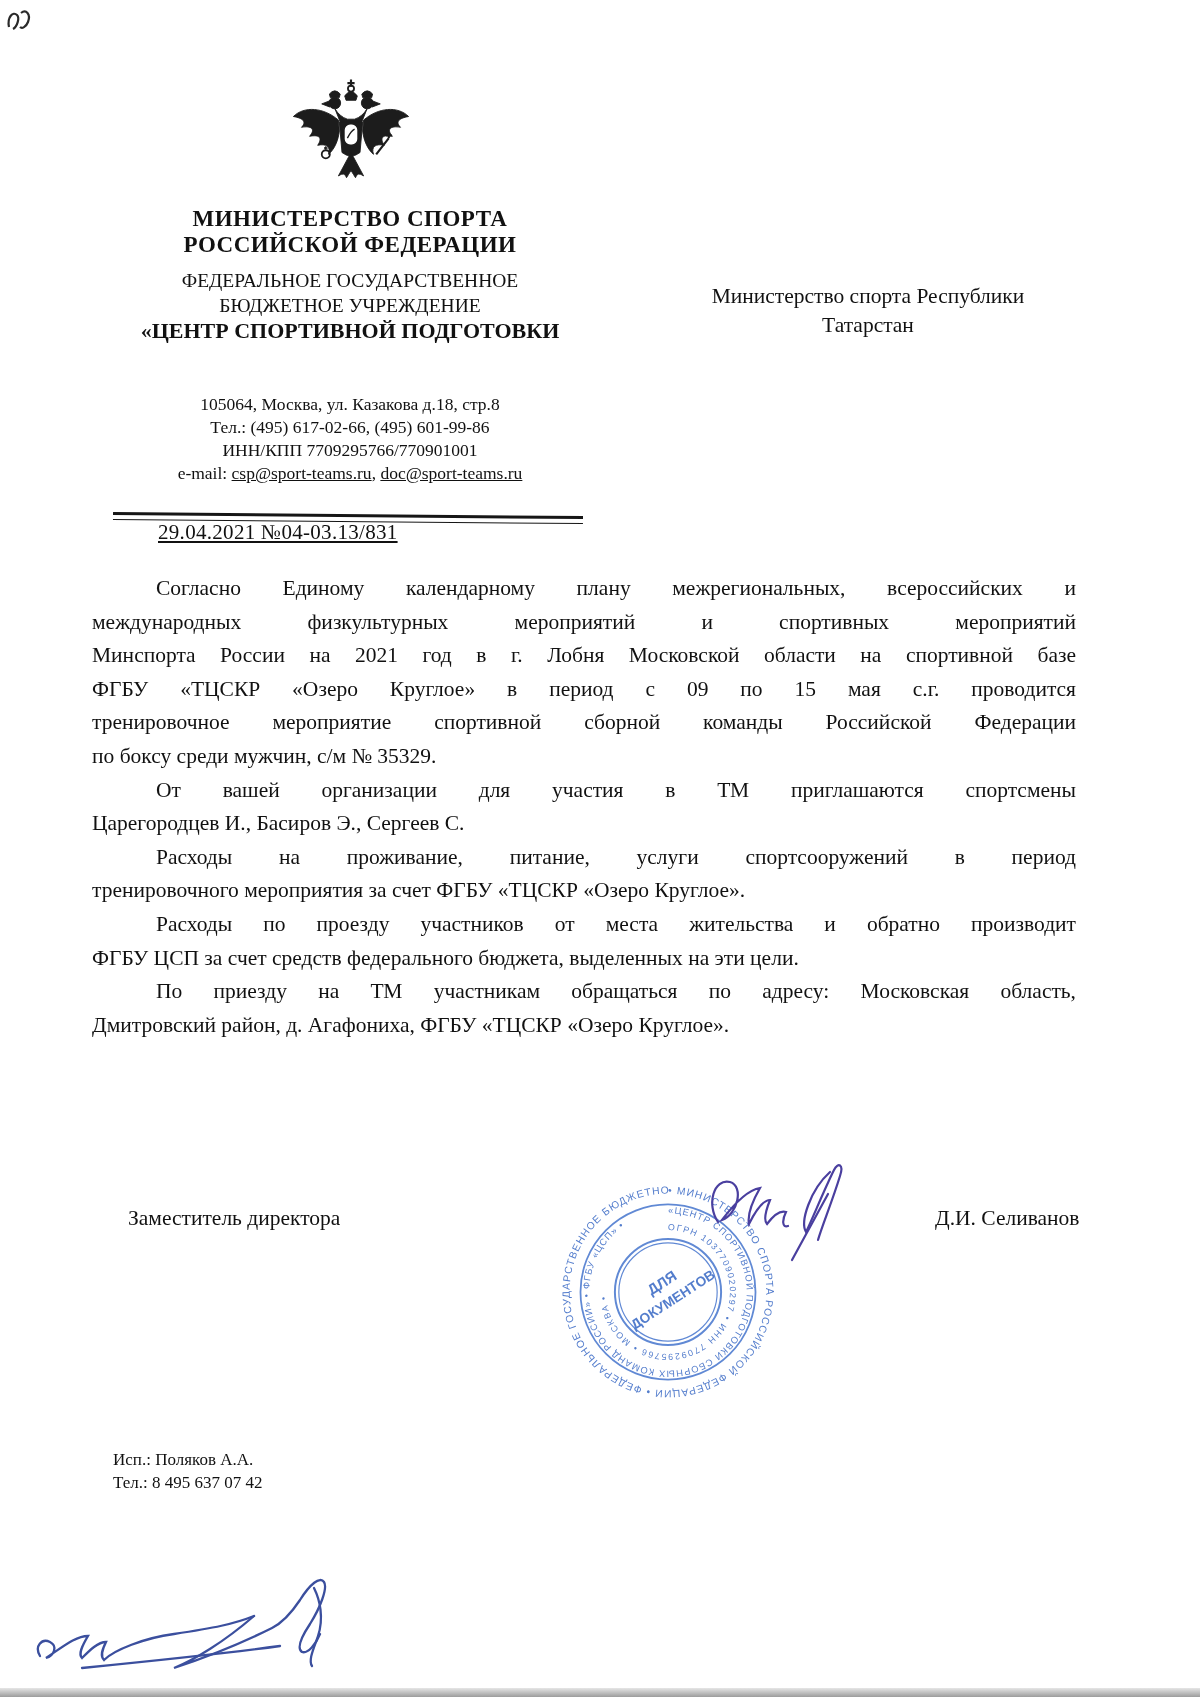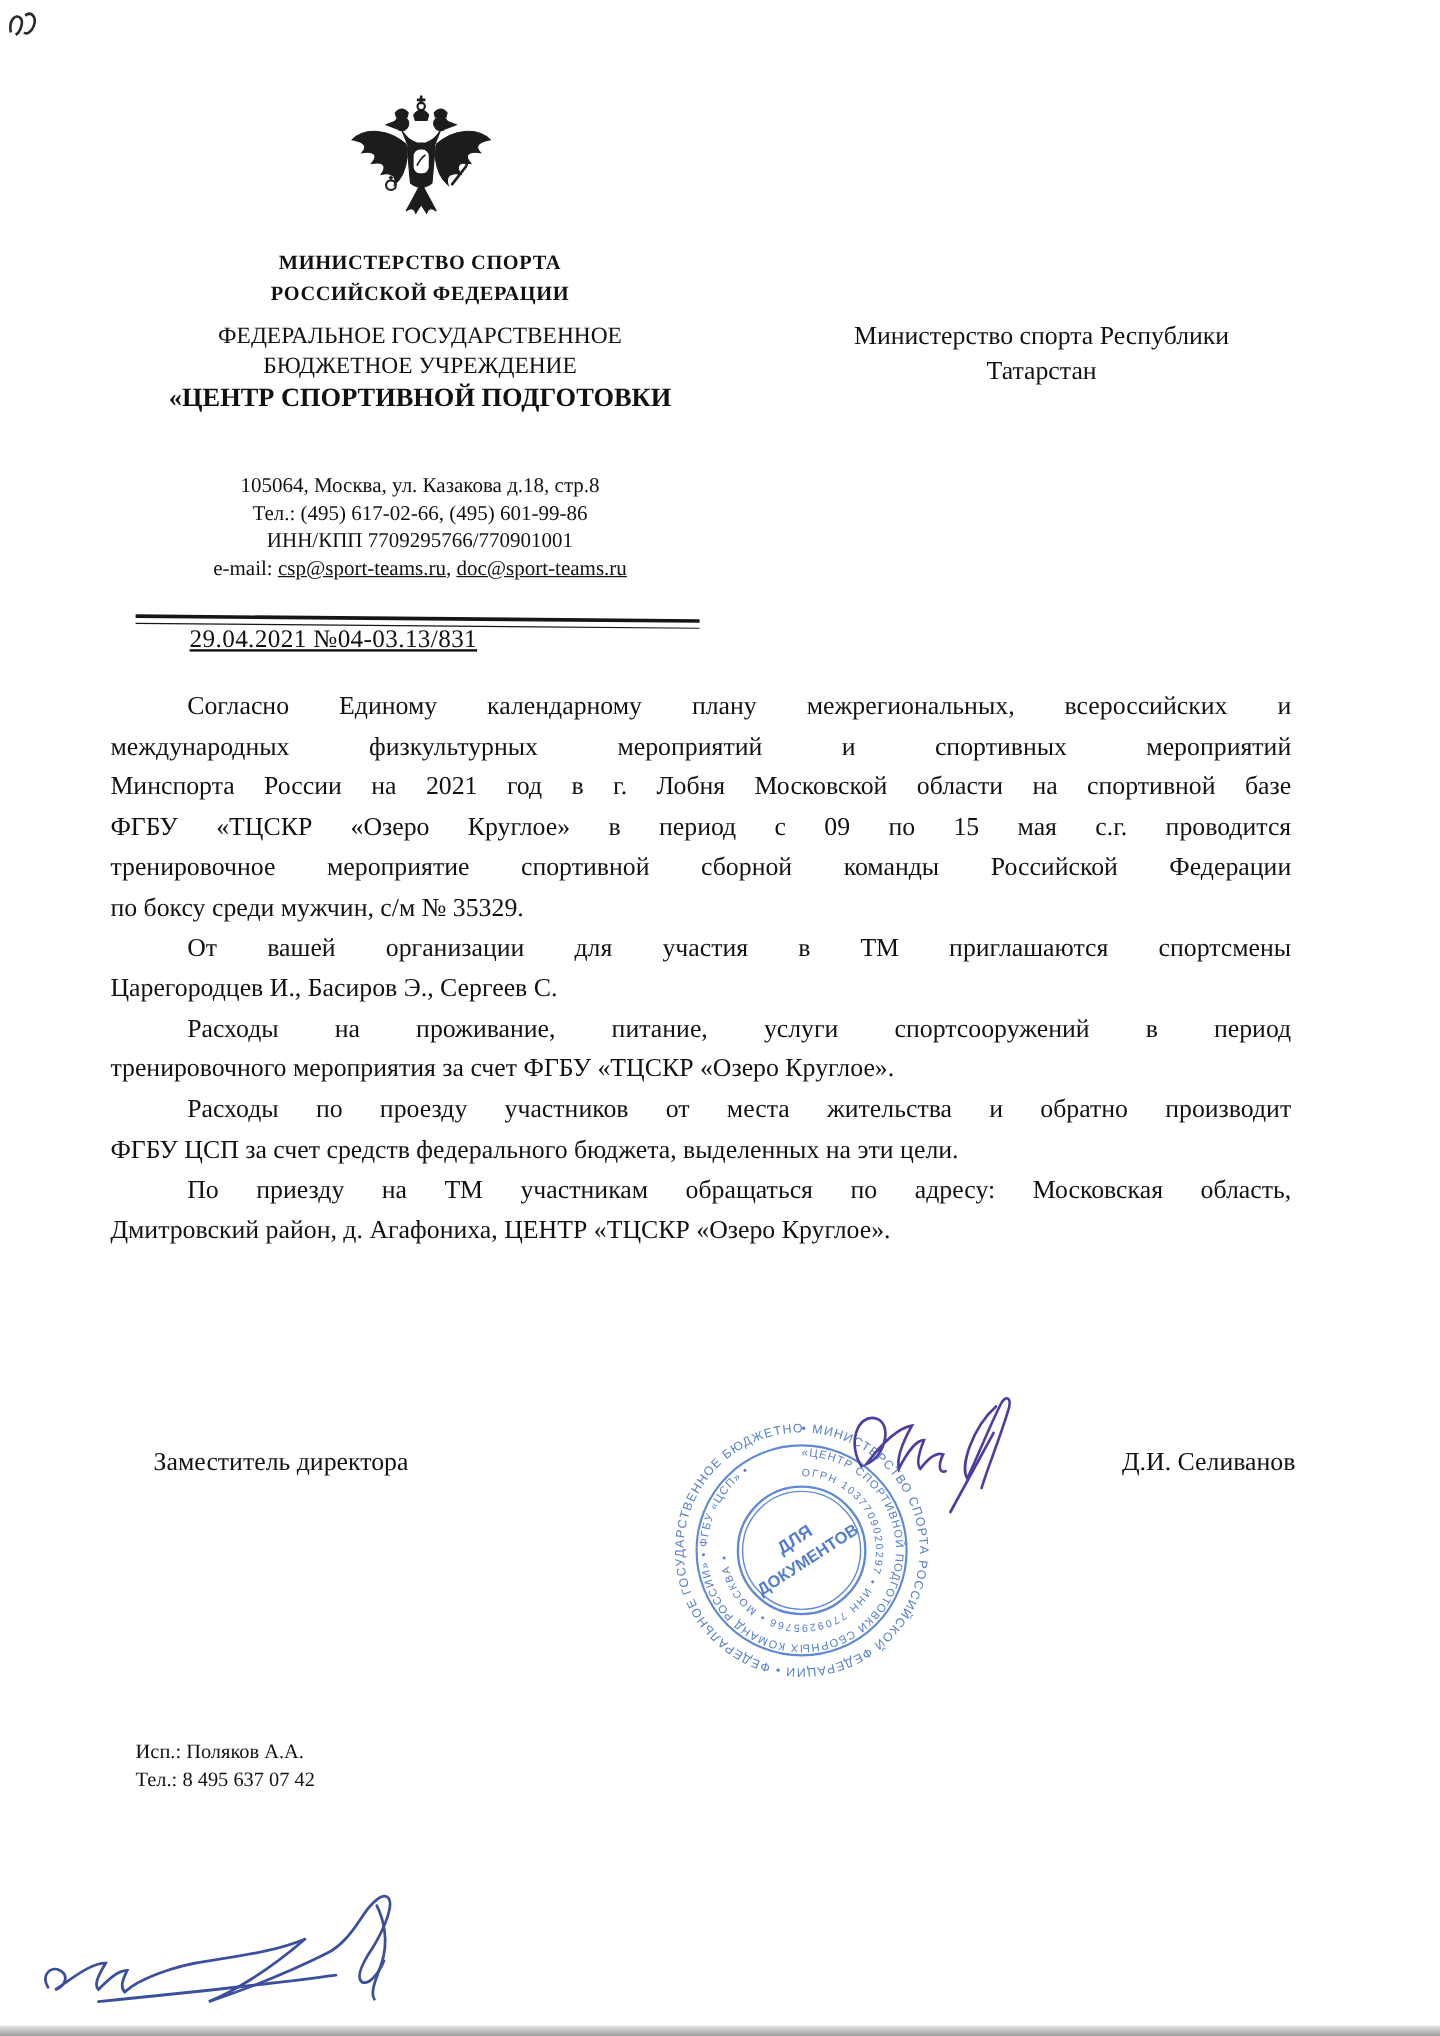--- a/index.html
+++ b/index.html
@@ -5,21 +5,21 @@
   html,body{margin:0;padding:0;background:#8a8a8a;}
   .page{
     position:relative;width:1200px;height:1697px;margin:0 auto;
     background:#ffffff;overflow:hidden;
     font-family:"Liberation Serif","DejaVu Serif",serif;color:#111;
   }
   
   .emblem{position:absolute;left:288px;top:74px;}
   .ministry-head{
     position:absolute;left:100px;top:206px;width:500px;text-align:center;
-    font-weight:bold;font-size:17px;line-height:26px;letter-spacing:.5px;
+    font-weight:bold;font-size:23px;line-height:26px;letter-spacing:.5px;
   }
   .org-block{
     position:absolute;left:96px;top:268px;width:508px;text-align:center;
     font-size:19.5px;line-height:25px;
   }
   .org-block .org-bold{font-weight:bold;font-size:22px;}
   .addr-block{
     position:absolute;left:96px;top:393px;width:508px;text-align:center;
     font-size:17.5px;line-height:23px;
   }
@@ -27,21 +27,21 @@
   .head-rule{
     position:absolute;left:113px;top:514px;width:470px;height:4px;
     border-top:3.5px solid #161616;border-bottom:1.5px solid #161616;
     transform:rotate(0.5deg);
   }
   .ref-line{
     position:absolute;left:158px;top:520px;font-size:21px;
     text-decoration:underline;letter-spacing:.3px;
   }
   .recipient{
-    position:absolute;left:636px;top:266px;width:464px;text-align:center;
+    position:absolute;left:636px;top:282px;width:464px;text-align:center;
     font-size:21.5px;line-height:29px;
   }
   
   .body-text{
     position:absolute;left:92px;top:572px;width:984px;
     font-size:21.5px;line-height:33.6px;
   }
   .body-line{text-align:justify;text-align-last:justify;}
   .body-line.last{text-align-last:left;}
   .body-line.first{text-indent:64px;}
@@ -130,21 +130,21 @@
       <div class="body-line">ФГБУ «ТЦСКР «Озеро Круглое» в период с 09 по 15 мая с.г. проводится</div>
       <div class="body-line">тренировочное мероприятие спортивной сборной команды Российской Федерации</div>
       <div class="body-line last">по боксу среди мужчин, с/м № 35329.</div>
       <div class="body-line first">От вашей организации для участия в ТМ приглашаются спортсмены</div>
       <div class="body-line last">Царегородцев И., Басиров Э., Сергеев С.</div>
       <div class="body-line first">Расходы на проживание, питание, услуги спортсооружений в период</div>
       <div class="body-line last">тренировочного мероприятия за счет ФГБУ «ТЦСКР «Озеро Круглое».</div>
       <div class="body-line first">Расходы по проезду участников от места жительства и обратно производит</div>
       <div class="body-line last">ФГБУ ЦСП за счет средств федерального бюджета, выделенных на эти цели.</div>
       <div class="body-line first">По приезду на ТМ участникам обращаться по адресу: Московская область,</div>
-      <div class="body-line last">Дмитровский район, д. Агафониха, ЦЕНТР «ТЦСКР «Озеро Круглое».</div>
+      <div class="body-line last">Дмитровский район, д. Агафониха, ФГБУ «ТЦСКР «Озеро Круглое».</div>
     </div>
 
   <div class="sig-position">Заместитель директора</div>
   <div class="sig-name">Д.И. Селиванов</div>
 
   <svg class="stamp" width="236" height="236" viewBox="0 0 240 240">
     <defs>
       <path id="ringO" d="M120 20 a100 100 0 1 1 -0.1 0"></path>
       <path id="ringM" d="M120 40 a80 80 0 1 1 -0.1 0"></path>
       <path id="ringI" d="M120 57 a63 63 0 1 1 -0.1 0"></path>

